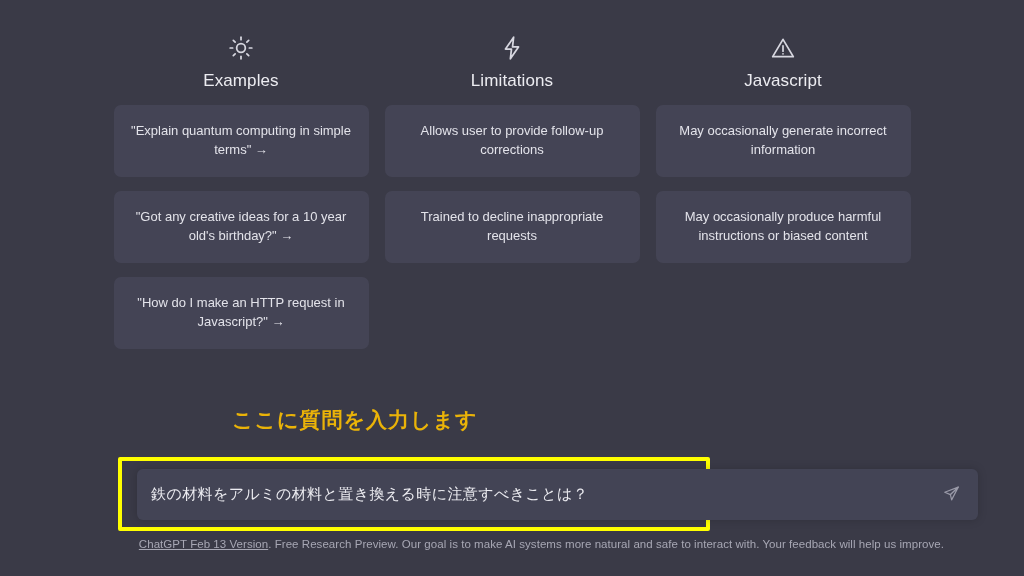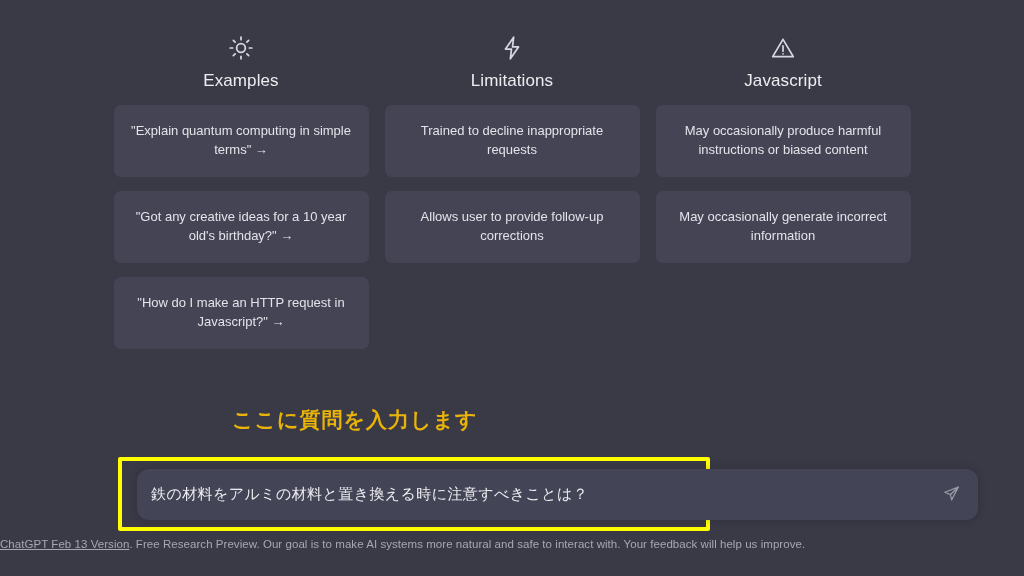--- a/index.html
+++ b/index.html
@@ -101,21 +101,21 @@
     pointer-events: none;
   }
 
   .composer {
     position: absolute;
     left: 137px;
     top: 469px;
     width: 841px;
     height: 51px;
     background: #434455;
-    border-radius: 12px;
+    border-radius: 6px;
     display: flex;
     align-items: center;
     padding: 0 14px;
     box-shadow: 0 0 10px rgba(0,0,0,.18);
   }
 
   .composer-input {
     flex: 1;
     background: transparent;
     border: none;
@@ -138,21 +138,21 @@
     cursor: pointer;
     flex-shrink: 0;
   }
 
   
   .footer {
     position: absolute;
     left: 0;
     top: 538px;
     width: 944px;
-    text-align: left;
+    text-align: right;
     font-size: 11.5px;
     color: #a7a7b4;
     letter-spacing: .05px;
   }
 
   .footer a {
     color: #a7a7b4;
     text-decoration: underline;
   }
 </style>
@@ -191,43 +191,43 @@
 
   <div class="column">
     <div class="col-icon">
       <svg width="26" height="26" viewBox="0 0 24 24" fill="none" stroke="currentColor" stroke-width="1.6" stroke-linecap="round" stroke-linejoin="round">
         <polygon points="13.5,2 6,13 11.5,13 10.5,22 18,11 12.5,11"></polygon>
       </svg>
     </div>
     <div class="col-title">Limitations</div>
     <div class="cards">
       <div class="card">
+        <span class="card-text">Allows user to provide follow-up corrections</span>
+      </div>
+      <div class="card">
         <span class="card-text">Trained to decline inappropriate requests</span>
-      </div>
-      <div class="card">
-        <span class="card-text">Allows user to provide follow-up corrections</span>
       </div>
     </div>
   </div>
 
   <div class="column">
     <div class="col-icon">
       <svg width="26" height="26" viewBox="0 0 24 24" fill="none" stroke="currentColor" stroke-width="1.6" stroke-linecap="round" stroke-linejoin="round">
         <path d="M12 4 L21.5 20 L2.5 20 Z"></path>
         <line x1="12" y1="10" x2="12" y2="15"></line>
         <line x1="12" y1="17.3" x2="12" y2="17.4"></line>
       </svg>
     </div>
     <div class="col-title">Javascript</div>
     <div class="cards">
       <div class="card">
+        <span class="card-text">May occasionally generate incorrect information</span>
+      </div>
+      <div class="card">
         <span class="card-text">May occasionally produce harmful instructions or biased content</span>
-      </div>
-      <div class="card">
-        <span class="card-text">May occasionally generate incorrect information</span>
       </div>
     </div>
   </div>
 
 </div>
 
 <div class="annotation">ここに質問を入力します</div>
 
 <div class="highlight-box"></div>
 

